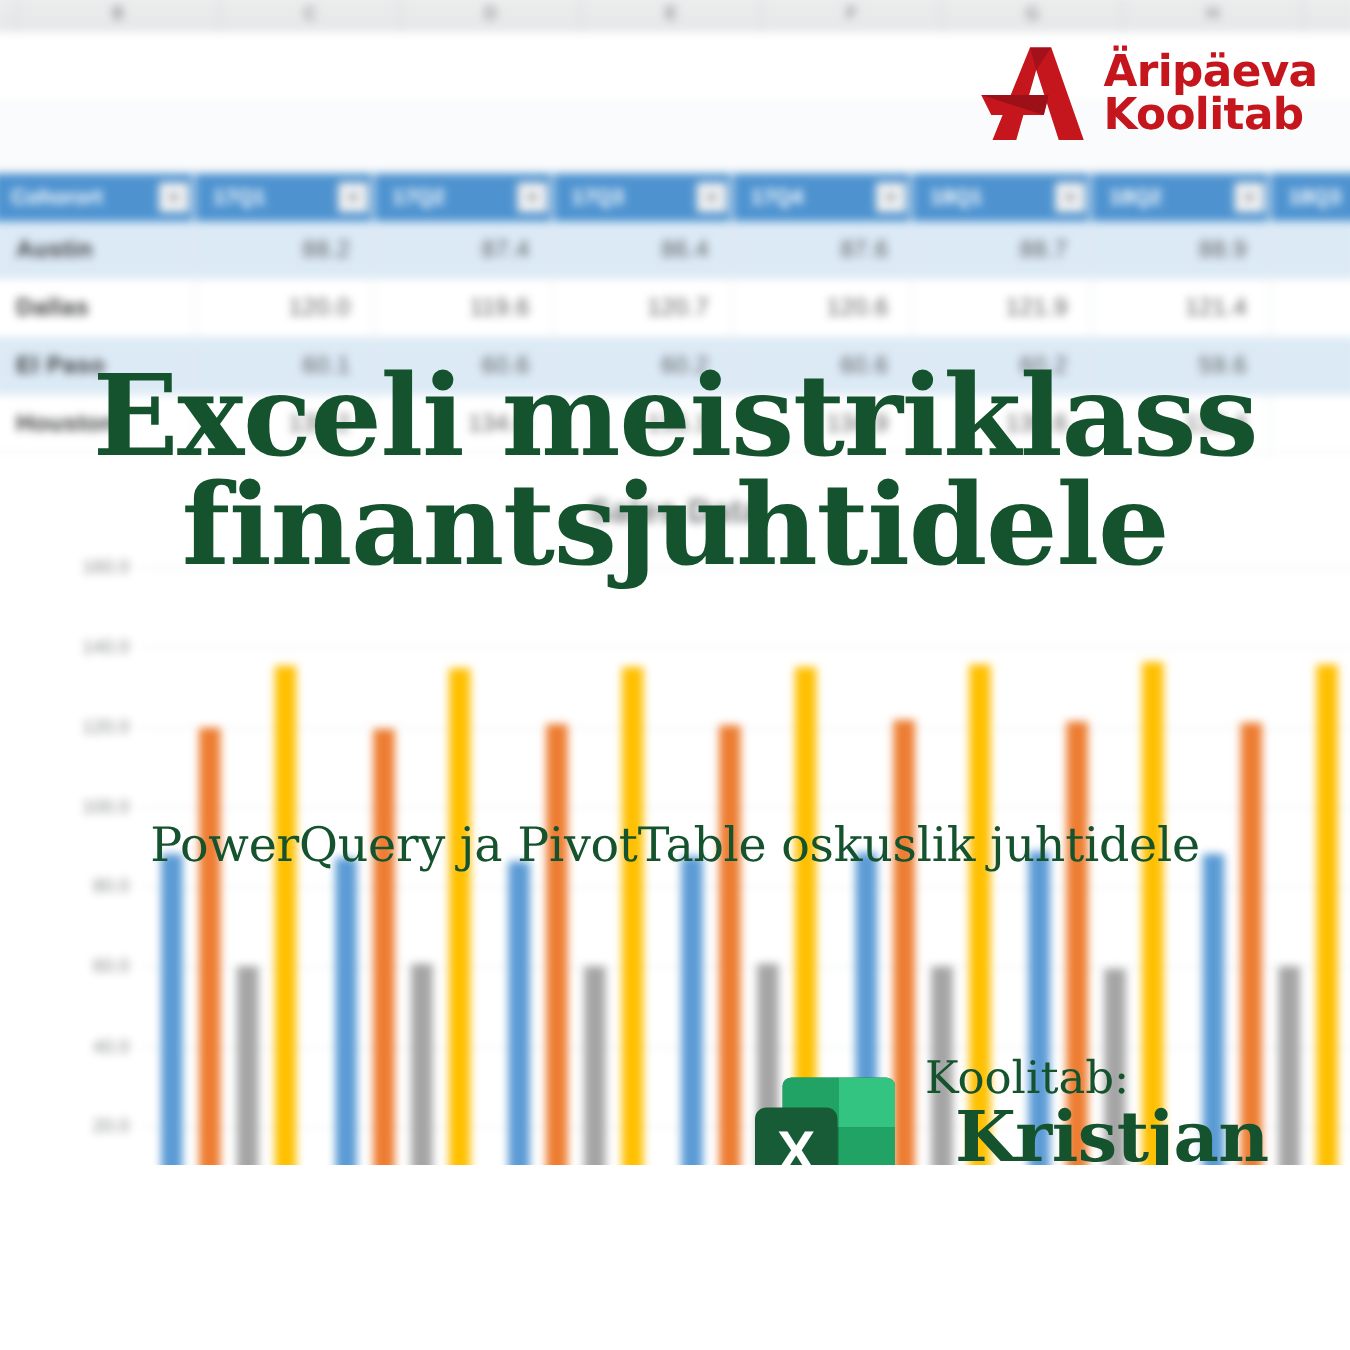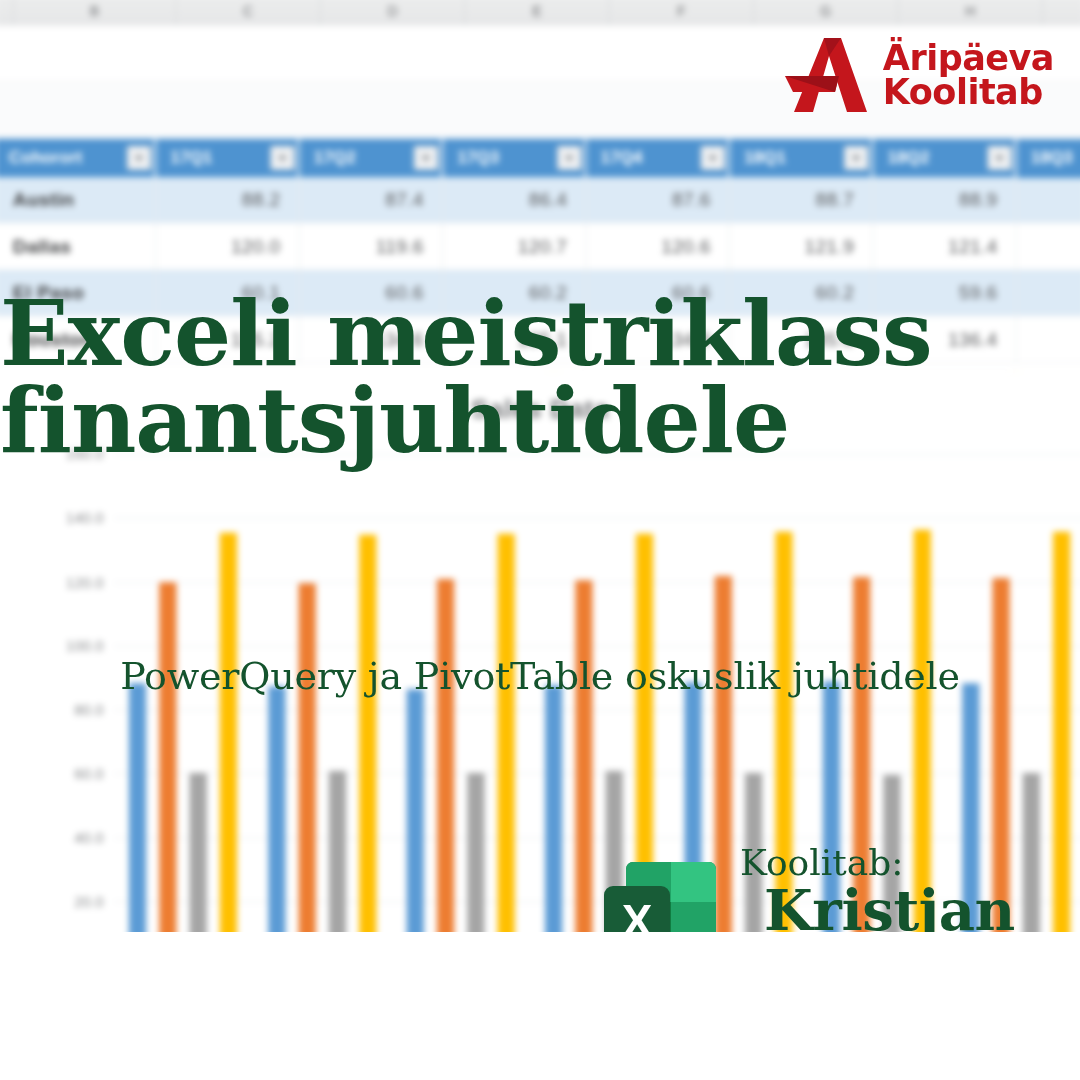--- a/index.html
+++ b/index.html
@@ -93,21 +93,21 @@
 
   .logo{position:absolute;right:26px;top:36px;display:flex;align-items:center;gap:14px;}
   .logo-mark{width:86px;height:78px;display:block;}
   .logo-words{display:flex;flex-direction:column;line-height:.98;}
   .logo-words span{
     font-family:"DejaVu Sans",sans-serif;
     font-weight:bold;font-size:35px;color:#c4161c;letter-spacing:-0.5px;
   }
 
   .title{
-    position:absolute;left:0;top:290px;width:1080px;text-align:left;
+    position:absolute;left:0;top:290px;width:1080px;text-align:center;
     font-family:"DejaVu Serif","Liberation Serif",serif;
     font-weight:bold;color:#14532d;
     font-size:90px;line-height:.97;letter-spacing:-1px;
   }
   .title .ln{display:block;}
 
   .subtitle{
     position:absolute;left:0;top:654px;width:1080px;text-align:center;
     font-family:"DejaVu Serif","Liberation Serif",serif;
     font-size:38px;color:#14532d;letter-spacing:-.2px;

